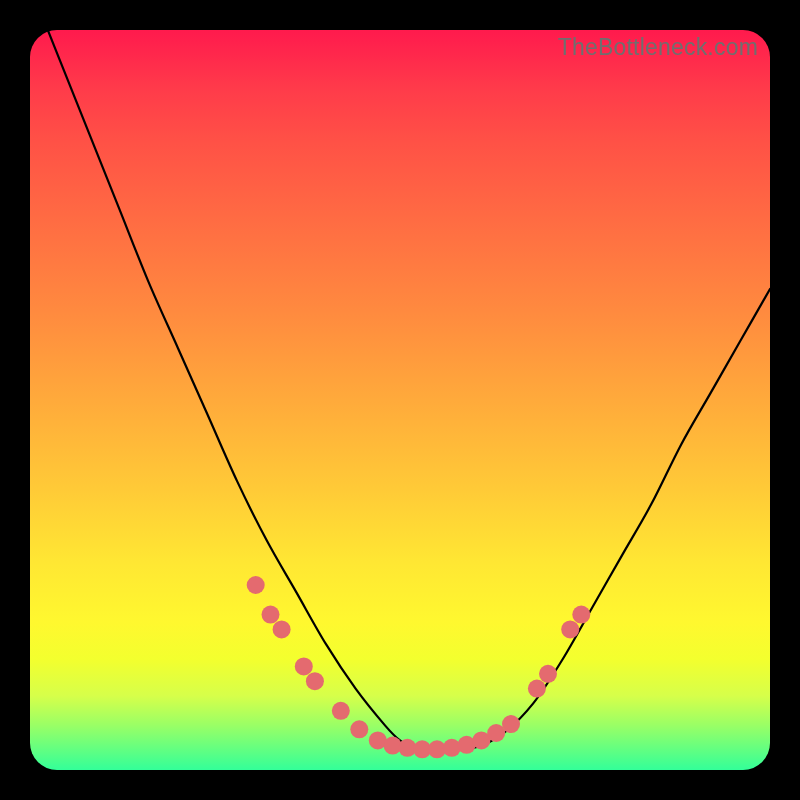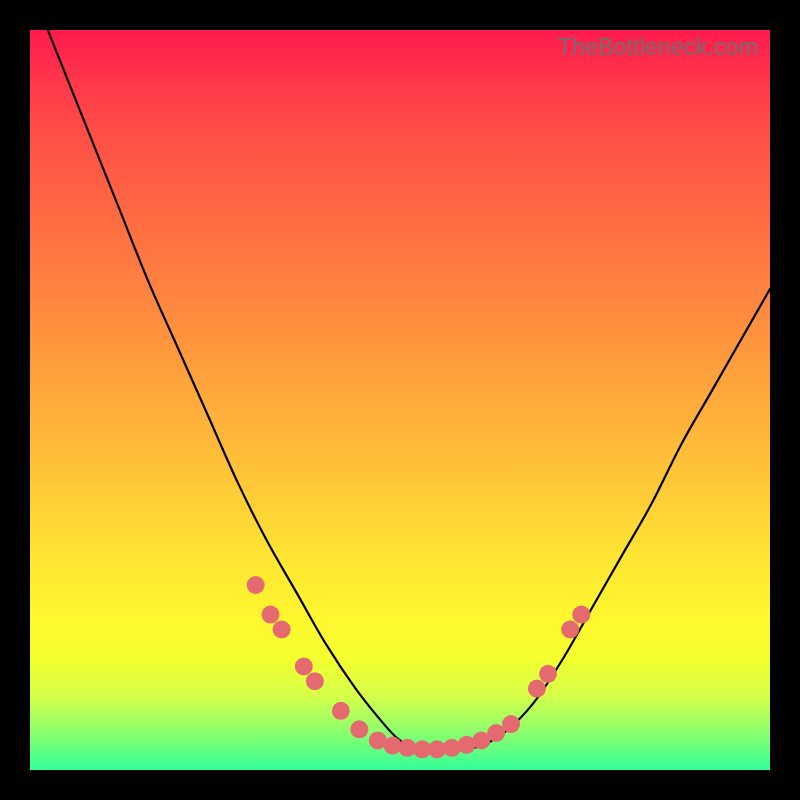--- a/index.html
+++ b/index.html
@@ -24,20 +24,21 @@
       #ff6a43 25%,
       #ff8a3f 38%,
       #ffaa3b 50%,
       #ffca37 62%,
       #ffe733 72%,
       #fff82f 80%,
       #f3ff2e 85%,
       #d6ff4a 90%,
       #99ff66 94%,
       #33ff99 100%);
+    border-radius: 27px;
   }
   .watermark {
     position: absolute;
     top: 4px;
     right: 12px;
     font-size: 23px;
     color: #6f6f6f;
     font-weight: 400;
     letter-spacing: 0.2px;
     font-family: Arial, Helvetica, sans-serif;

